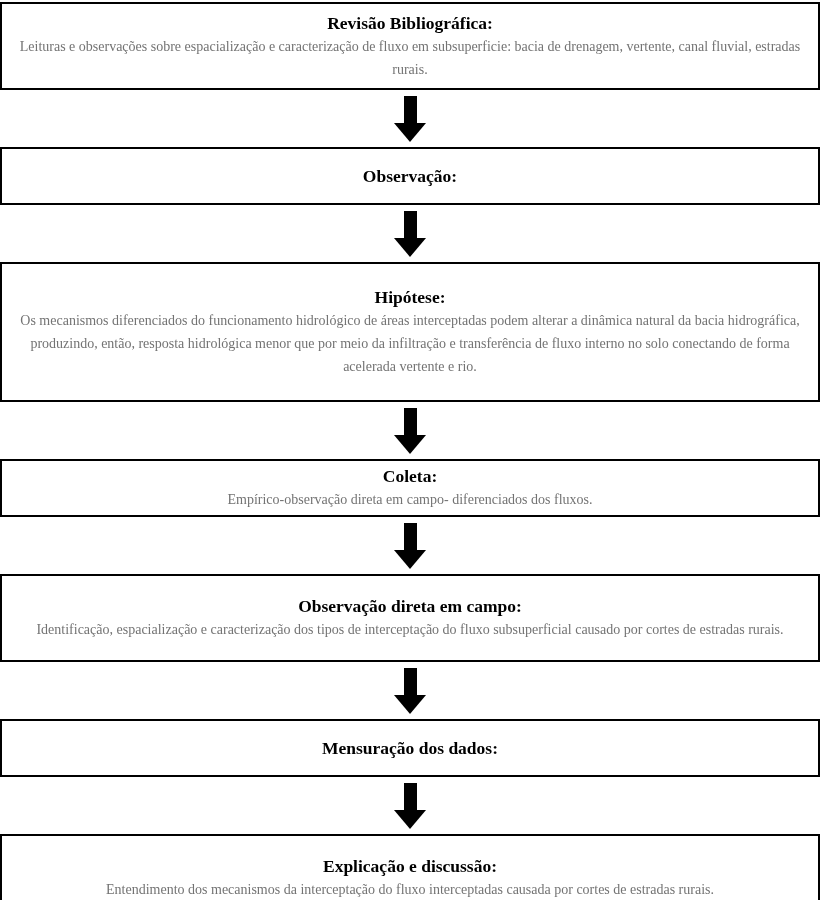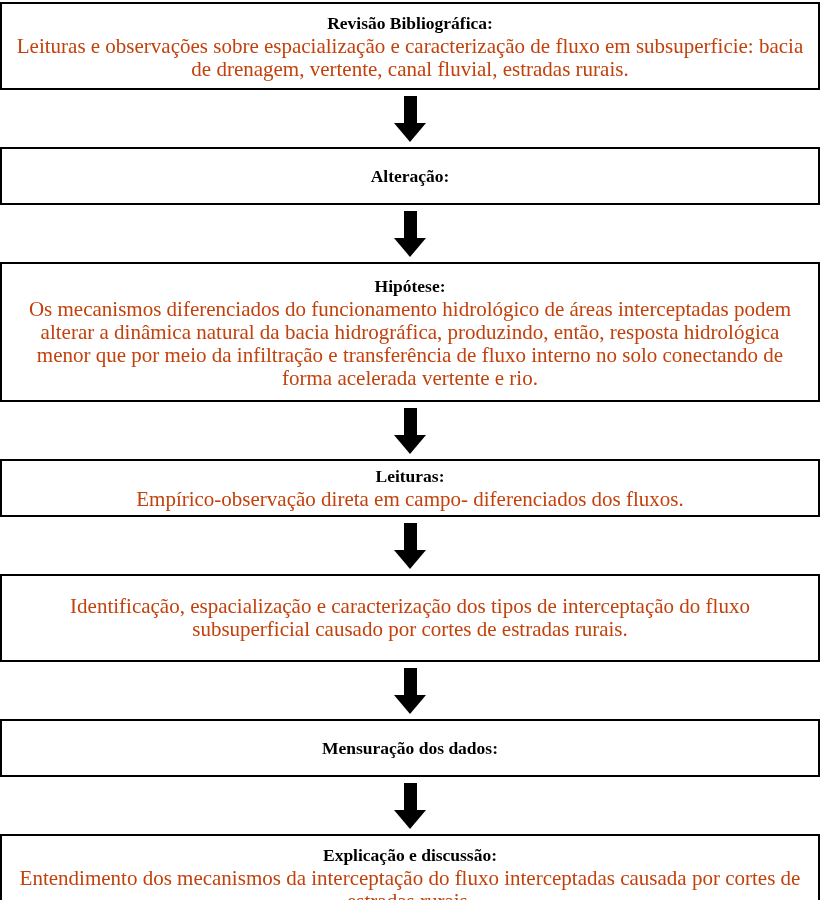--- a/index.html
+++ b/index.html
@@ -27,23 +27,23 @@
     flex-direction: column;
     justify-content: center;
   }
   .flow-box .box-title {
     font-weight: bold;
     font-size: 17.5px;
     line-height: 23px;
     color: #000000;
   }
   .flow-box .box-body {
-    font-size: 21px;
+    font-size: 14px;
     line-height: 23px;
-    color: #c2410c;
+    color: #737373;
   }
   .arrow {
     height: 57px;
     display: flex;
     flex-direction: column;
     align-items: center;
     justify-content: center;
     flex: 0 0 auto;
   }
   .arrow .stem {
@@ -72,49 +72,50 @@
     <div class="box-title">Revisão Bibliográfica:</div>
     <div class="box-body">Leituras e observações sobre espacialização e caracterização de fluxo em subsuperficie: bacia de drenagem, vertente, canal fluvial, estradas rurais.</div>
   </div>
 
   <div class="arrow">
     <div class="stem"></div>
     <div class="head"></div>
   </div>
 
   <div class="flow-box h-2line">
-    <div class="box-title">Alteração:</div>
+    <div class="box-title">Observação:</div>
   </div>
 
   <div class="arrow">
     <div class="stem"></div>
     <div class="head"></div>
   </div>
 
   <div class="flow-box h-5line">
     <div class="box-title">Hipótese:</div>
     <div class="box-body">Os mecanismos diferenciados do funcionamento hidrológico de áreas interceptadas podem alterar a dinâmica natural da bacia hidrográfica, produzindo, então, resposta hidrológica menor que por meio da infiltração e transferência de fluxo interno no solo conectando de forma acelerada vertente e rio.</div>
   </div>
 
   <div class="arrow">
     <div class="stem"></div>
     <div class="head"></div>
   </div>
 
   <div class="flow-box h-2line">
-    <div class="box-title">Leituras:</div>
+    <div class="box-title">Coleta:</div>
     <div class="box-body">Empírico-observação direta em campo- diferenciados dos fluxos.</div>
   </div>
 
   <div class="arrow">
     <div class="stem"></div>
     <div class="head"></div>
   </div>
 
   <div class="flow-box h-3line">
+    <div class="box-title">Observação direta em campo:</div>
     <div class="box-body">Identificação, espacialização e caracterização dos tipos de interceptação do fluxo subsuperficial causado por cortes de estradas rurais.</div>
   </div>
 
   <div class="arrow">
     <div class="stem"></div>
     <div class="head"></div>
   </div>
 
   <div class="flow-box h-2line">
     <div class="box-title">Mensuração dos dados:</div>

